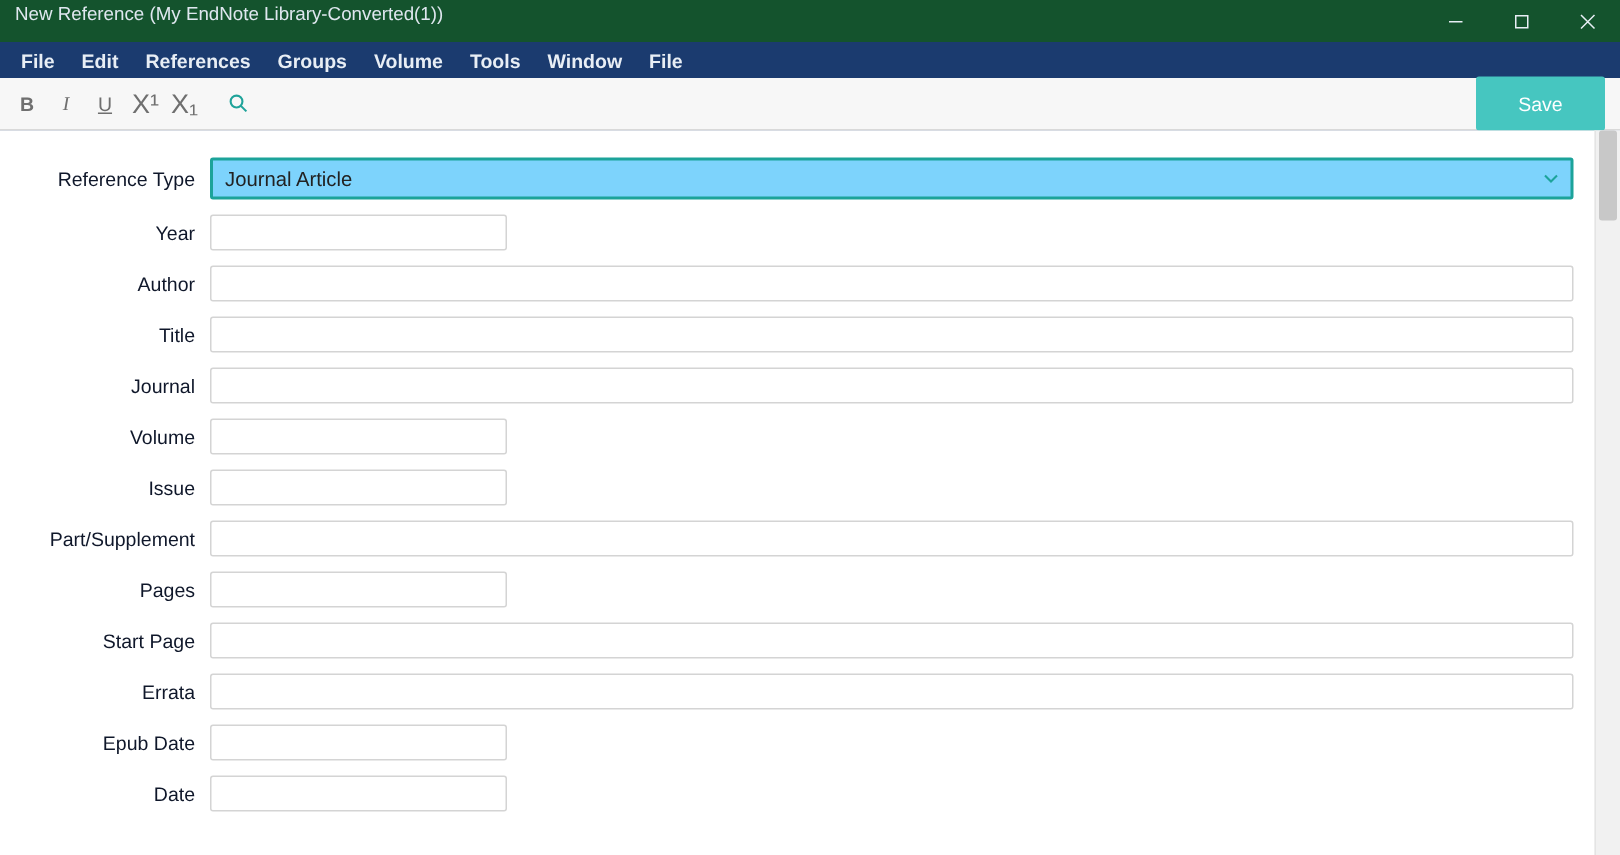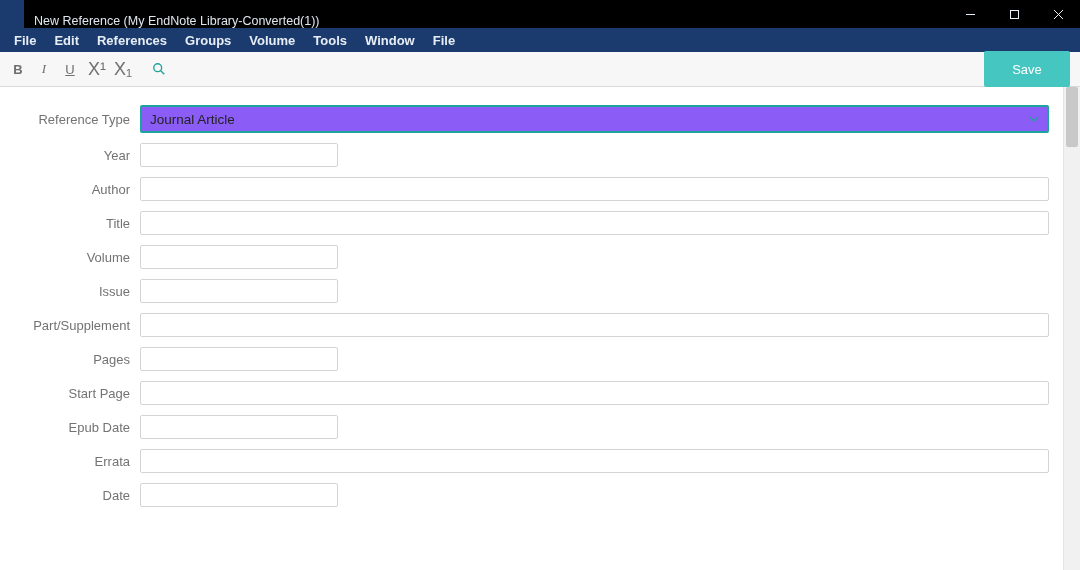--- a/index.html
+++ b/index.html
@@ -8,28 +8,27 @@
     width: 1080px;
     height: 570px;
     font-family: "Segoe UI", Tahoma, sans-serif;
     background: #1b3b6f;
     overflow: hidden;
   }
 
   
   .titlebar {
     height: 28px;
-    background: #000000;
+    background: #14532d;
     color: #dfe7ef;
     display: flex;
-    align-items: flex-end;
+    align-items: flex-start;
     justify-content: space-between;
     font-size: 12.5px;
     padding-left: 10px;
-    margin-left: 24px;
   }
   .titlebar .title-text { padding-top: 2px; }
   .win-controls { display: flex; height: 100%; }
   .win-btn {
     width: 44px; height: 28px;
     display: flex; align-items: center; justify-content: center;
     color: #e8eef5;
   }
   .win-btn svg { width: 11px; height: 11px; }
 
@@ -112,21 +111,21 @@
 
   .field-row {
     display: flex;
     align-items: center;
     margin-bottom: 10px;
   }
   .field-label {
     width: 130px;
     text-align: right;
     font-size: 13px;
-    color: #737373;
+    color: #0f172a;
     padding-right: 10px;
     flex-shrink: 0;
   }
   .field-input {
     height: 24px;
     border: 1px solid #d4d4d4;
     border-radius: 2px;
     padding: 0 6px;
     font-size: 13px;
     background: #fff;
@@ -138,21 +137,21 @@
   
   .ref-type-wrap {
     flex: 1;
     position: relative;
   }
   .ref-type-select {
     width: 100%;
     height: 28px;
     border: 2px solid #1ca39a;
     border-radius: 2px;
-    background: #8b5cf6;
+    background: #7dd3fc;
     font-size: 13.5px;
     color: #222;
     padding: 0 28px 0 8px;
     box-sizing: border-box;
     display: flex;
     align-items: center;
   }
   .ref-type-caret {
     position: absolute;
     right: 10px; top: 50%;
@@ -236,46 +235,50 @@
         </div>
         <div class="field-row">
           <div class="field-label">Author</div>
           <input type="text" class="field-input input-full" style="">
         </div>
         <div class="field-row">
           <div class="field-label">Title</div>
           <input type="text" class="field-input input-full" style="">
         </div>
         <div class="field-row">
+          <div class="field-label">Journal</div>
+          <input type="text" class="field-input input-full" style="">
+        </div>
+        <div class="field-row">
           <div class="field-label">Volume</div>
           <input type="text" class="field-input input-short" style="">
         </div>
         <div class="field-row">
           <div class="field-label">Issue</div>
           <input type="text" class="field-input input-short" style="">
         </div>
         <div class="field-row">
           <div class="field-label">Part/Supplement</div>
           <input type="text" class="field-input input-full" style="">
         </div>
         <div class="field-row">
           <div class="field-label">Pages</div>
           <input type="text" class="field-input input-short" style="">
         </div>
         <div class="field-row">
           <div class="field-label">Start Page</div>
           <input type="text" class="field-input input-full" style="">
         </div>
         <div class="field-row">
+          <div class="field-label">Errata</div>
+          <input type="text" class="field-input input-full" style="">
+        </div>
+        <div class="field-row">
           <div class="field-label">Epub Date</div>
           <input type="text" class="field-input input-short" style="">
-        </div>
-        <div class="field-row">
-          <div class="field-label">Errata</div>
-          <input type="text" class="field-input input-full" style="">
         </div>
         <div class="field-row">
           <div class="field-label">Date</div>
           <input type="text" class="field-input input-short" style="">
         </div>
       </div>
 
   </div>
 
   <div class="scrollbar">

